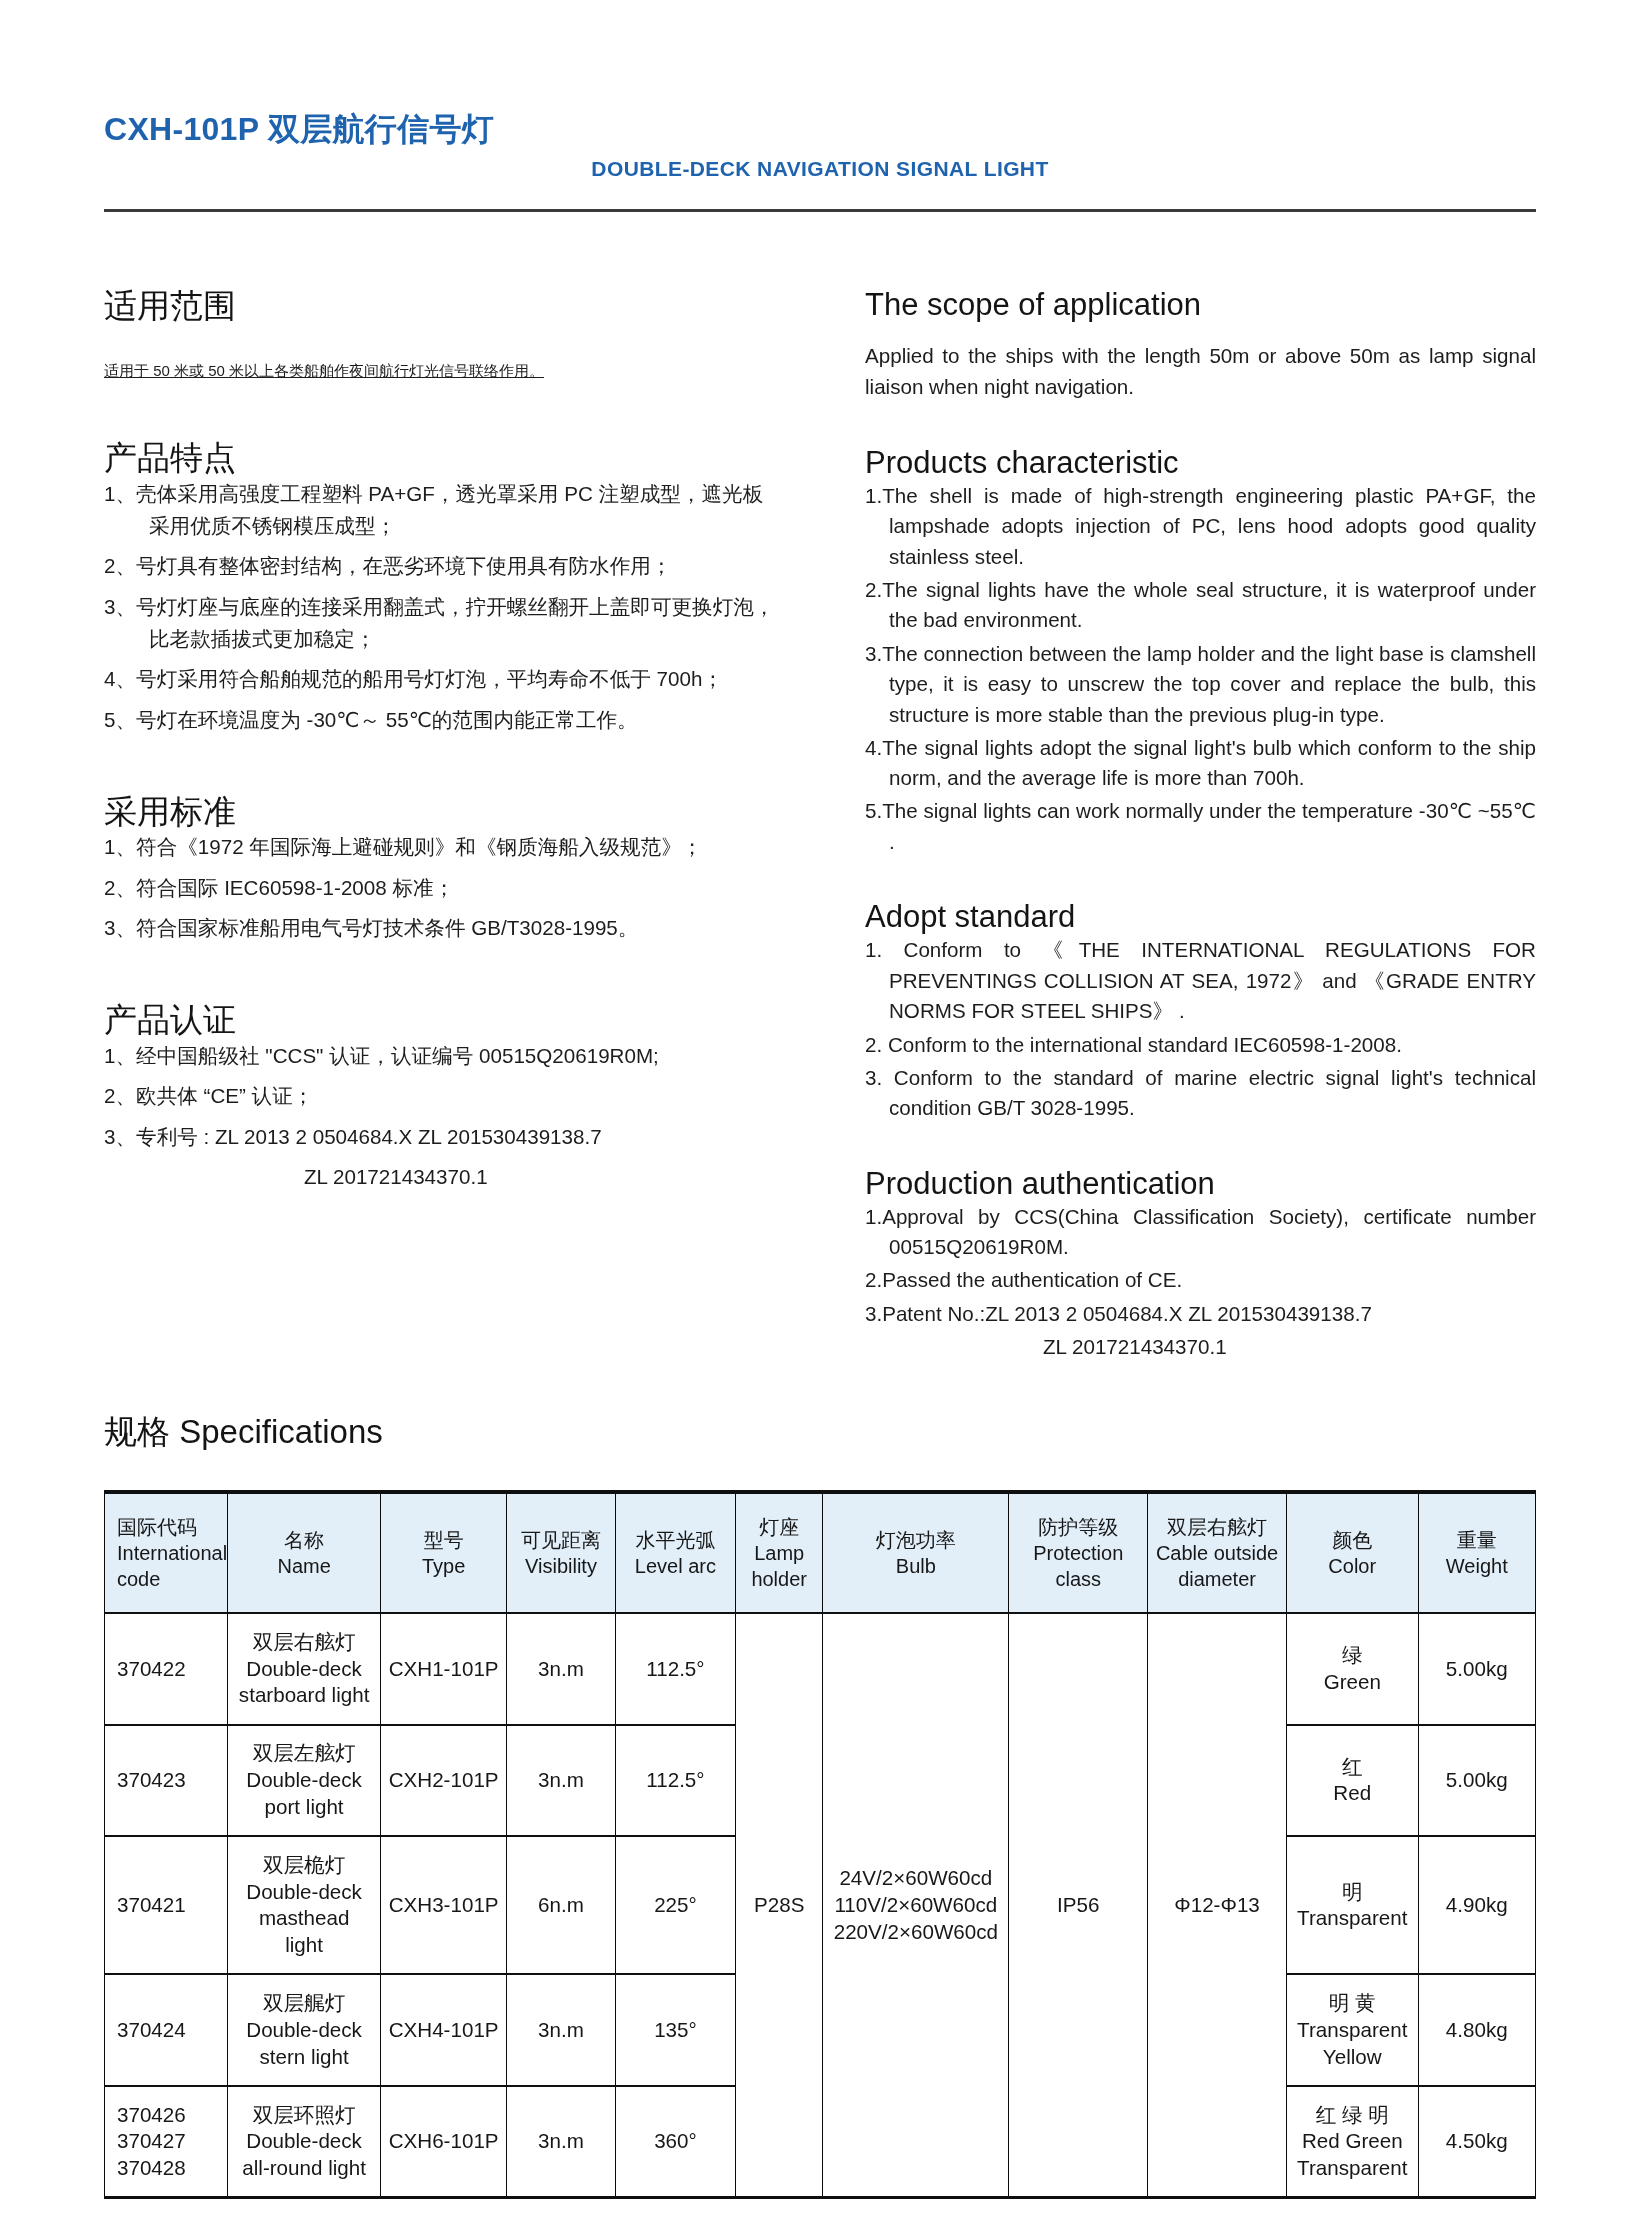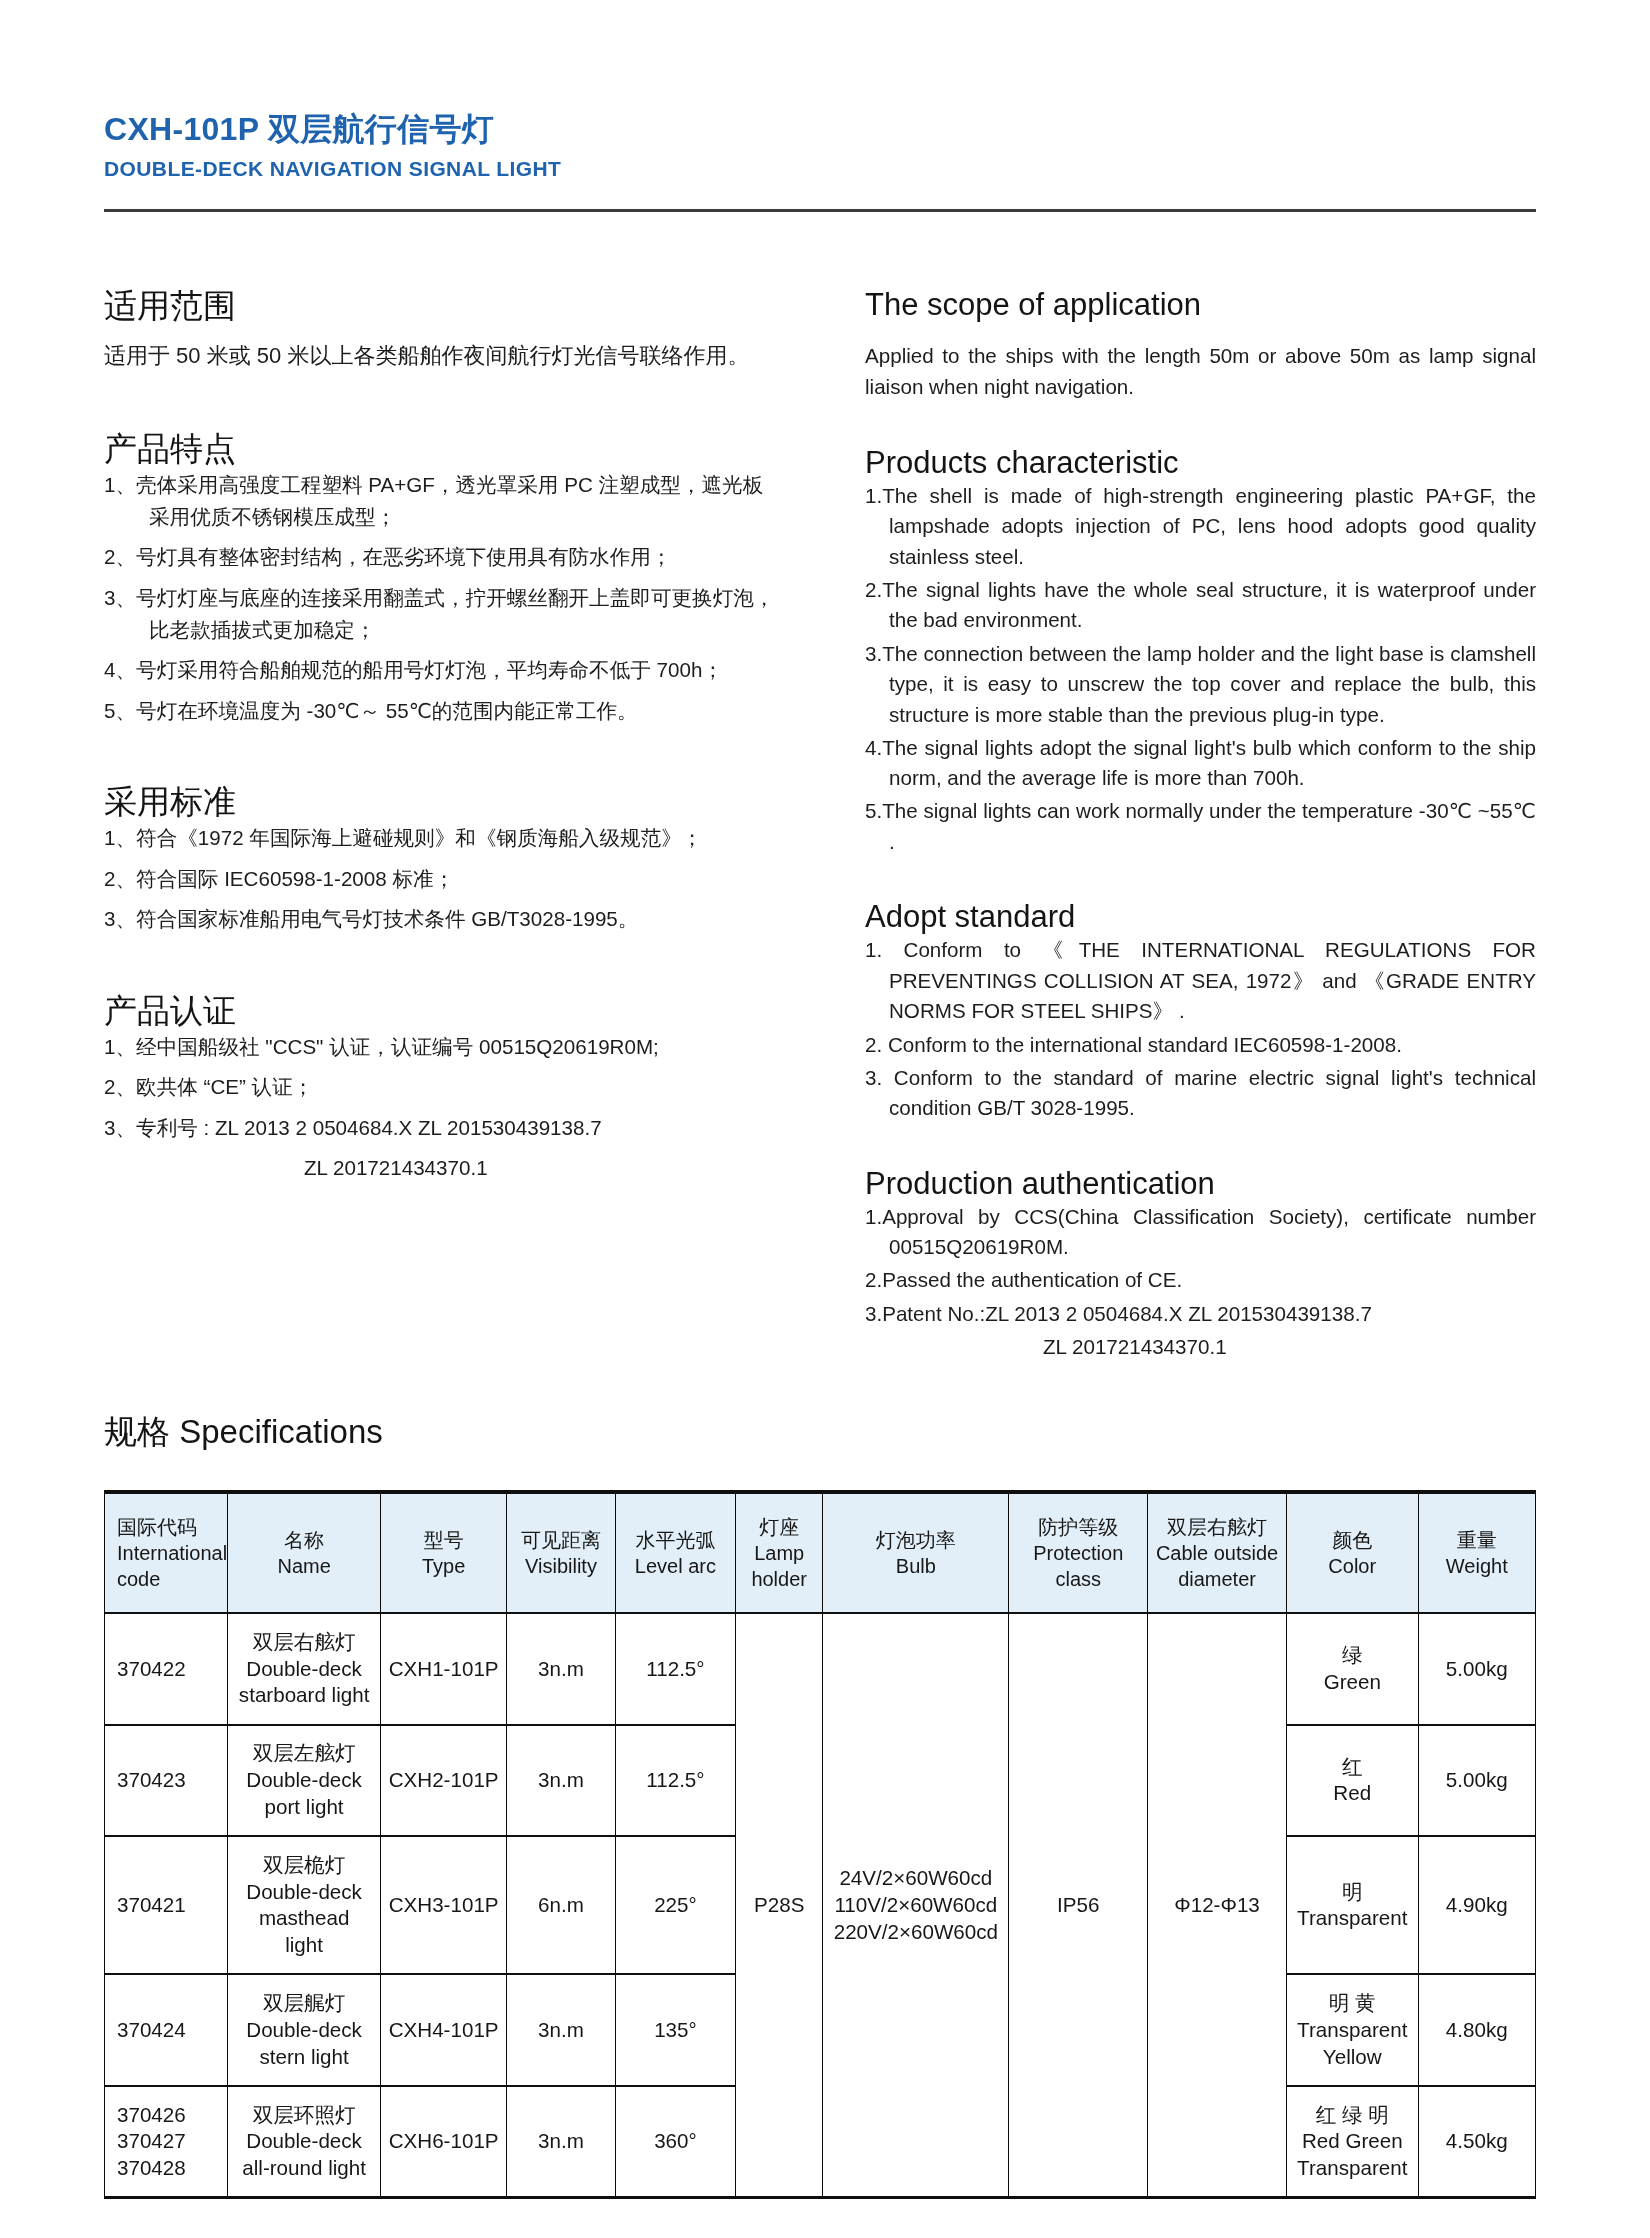--- a/index.html
+++ b/index.html
@@ -12,32 +12,32 @@
     font-family:"Liberation Sans","DejaVu Sans",sans-serif;
     color:#1d1d1d;
   }
   
   .title {
     margin:0; font-size:32px; line-height:1.12; font-weight:700;
     color:#1f63ae; letter-spacing:0.3px;
   }
   .subtitle {
     margin-top:9.3px; font-size:21px; font-weight:600;
-    color:#1f63ae; letter-spacing:0.4px;
+    color:#1f63ae; letter-spacing:0.4px;text-align:center;
   }
   .top-rule { height:3.3px; background:#3b3b3b; margin-top:28px; }
 
   
   .columns {
     display:grid; grid-template-columns:1fr 1fr;
     column-gap:90px; margin-top:74px;
   }
   .h-cn  { margin:0; font-size:33px; font-weight:500; color:#141414; line-height:1.2; }
   .h-en  { margin:0; font-size:31px; font-weight:400; color:#141414; line-height:1.2; }
-  .body-cn { margin:13px 0 0 0; font-size:22px; line-height:1.55; }
+  .body-cn { margin:33px 0 0 0; font-size:15px; line-height:1.55;text-decoration:underline; }
   .body-en { margin:17.3px 0 0 0; font-size:20.6px; line-height:1.5; text-align:justify; }
   .col-left  section + section { margin-top:56px; }
   .col-right section + section { margin-top:41px; }
   ul.plain { list-style:none; margin:0; padding:0; }
   .list-cn { margin-top:31px; }
   .list-cn li {
     font-size:20.6px; line-height:1.55; margin-bottom:8.6px;
     padding-left:45px; text-indent:-45px;
   }
   .list-en { margin-top:17.3px; }

